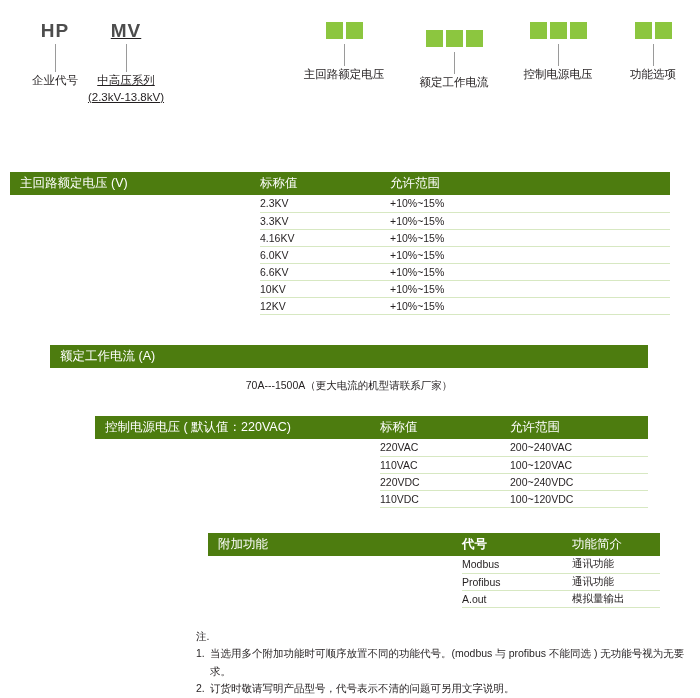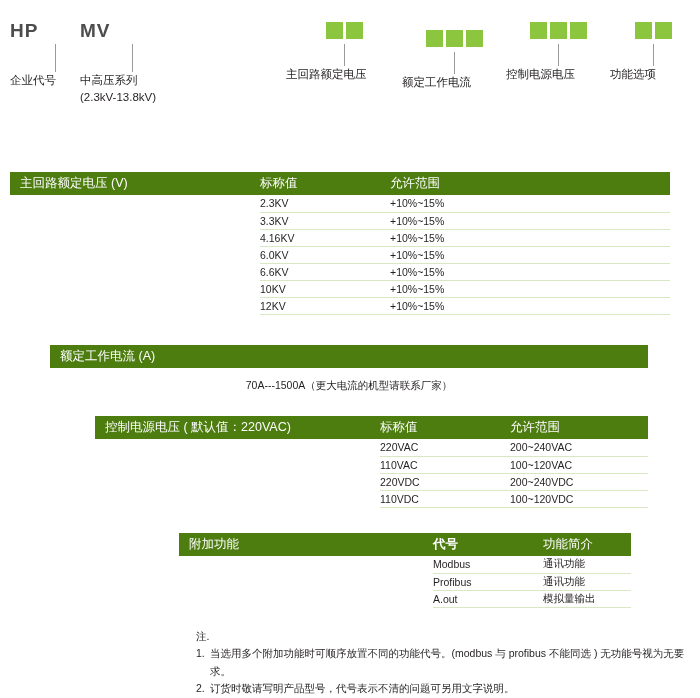--- a/index.html
+++ b/index.html
@@ -14,20 +14,21 @@
     overflow: hidden;
   }
 
   
   #code-diagram {
     position: relative;
     height: 150px;
   }
   .code-col {
     position: absolute;
+    text-align: center;
   }
   .code-letters {
     font-size: 19px;
     font-weight: bold;
     color: #4d4d4d;
     letter-spacing: 1px;
     height: 26px;
     line-height: 26px;
   }
   .code-boxes {
@@ -108,21 +109,21 @@
 <div id="code-diagram">
 
   <div class="code-col" style="left:10px; top:18px; width:90px;">
     <div class="code-letters">HP</div>
     <div class="stem vline-short"></div>
     <div class="code-caption">
       <span>企业代号</span>
     </div>
   </div>
 
-  <div class="code-col" style="left:80px; top:18px; width:104px;">
+  <div class="code-col" style="left:74px; top:18px; width:104px;text-decoration:underline;">
     <div class="code-letters">MV</div>
     <div class="stem vline-short"></div>
     <div class="code-caption">
       <span>中高压系列</span>
       <span class="sub">(2.3kV-13.8kV)</span>
     </div>
   </div>
 
 
   <div class="code-col" style="left:286px; top:22px; width:116px;">
@@ -251,21 +252,21 @@
     </tr>
     <tr>
       <td style="border-bottom:none;"></td>
       <td>110VDC</td>
       <td>100~120VDC</td>
     </tr>
   </tbody>
     </table>
 </div>
 
-<div class="block" style="left:179px; top:533px; width:452px;">
+<div class="block" style="left:208px; top:533px; width:452px;">
   <div class="hdr">
     <div class="c1" style="width:254px;">附加功能</div>
     <div class="c2" style="width:110px;font-weight:bold;">代号</div>
     <div class="c3">功能简介</div>
   </div>
   <table class="data">
     <tbody>
         <tr>
       <td style="width:254px; border-bottom:none;"></td>
       <td style="width:110px;">Modbus</td>

